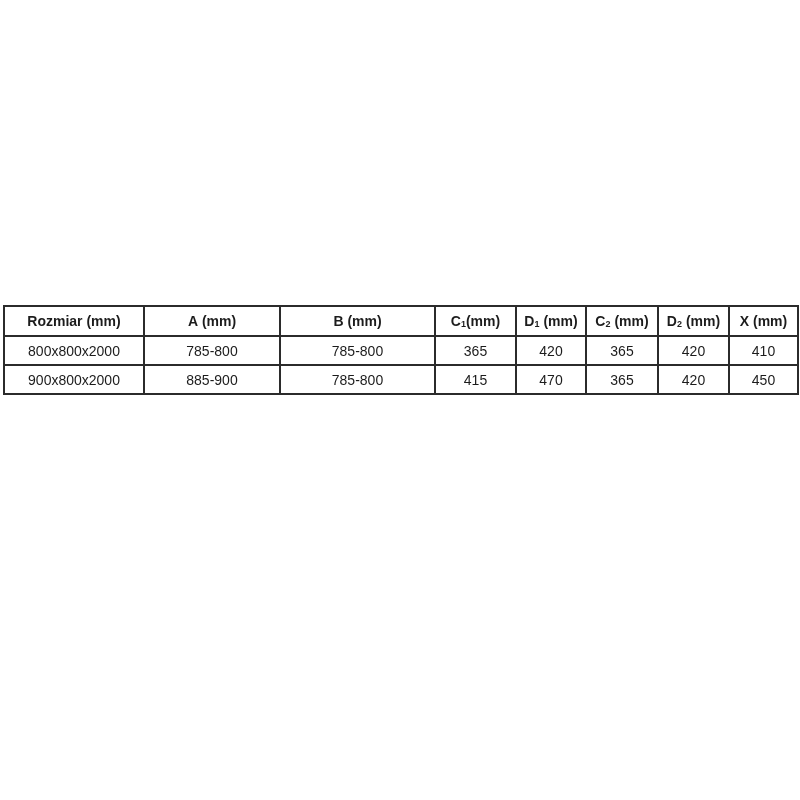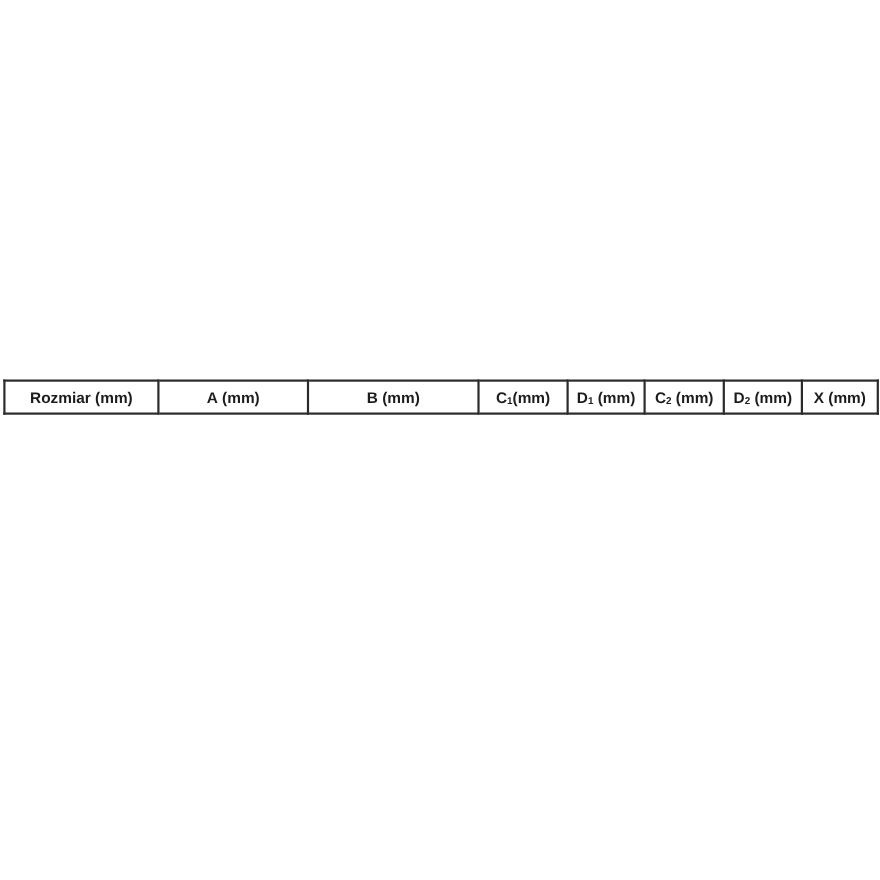--- a/index.html
+++ b/index.html
@@ -7,21 +7,20 @@
       width: 800px;
       height: 800px;
       background: #ffffff;
       position: relative;
       font-family: "Liberation Sans", "DejaVu Sans", sans-serif;
     }
     .table-wrap {
       position: absolute;
       left: 3px;
       top: 305px;
-      margin-top: 40px;
     }
     table.spec {
       border-collapse: collapse;
       table-layout: fixed;
       width: 794px;
     }
     table.spec th, table.spec td {
       border: 2px solid #2b2b2b;
       text-align: center;
       vertical-align: middle;
@@ -67,15 +66,35 @@
         <th><span>A</span><span class="sub"></span><span> (mm)</span></th>
         <th><span>B</span><span class="sub"></span><span> (mm)</span></th>
         <th><span>C</span><span class="sub">1</span><span>(mm)</span></th>
         <th><span>D</span><span class="sub">1</span><span> (mm)</span></th>
         <th><span>C</span><span class="sub">2</span><span> (mm)</span></th>
         <th><span>D</span><span class="sub">2</span><span> (mm)</span></th>
         <th><span>X</span><span class="sub"></span><span> (mm)</span></th>
       </tr>
     </thead>
     <tbody>
+      <tr>
+        <td>800x800x2000</td>
+        <td>785-800</td>
+        <td>785-800</td>
+        <td>365</td>
+        <td>420</td>
+        <td>365</td>
+        <td>420</td>
+        <td>410</td>
+      </tr>
+      <tr>
+        <td>900x800x2000</td>
+        <td>885-900</td>
+        <td>785-800</td>
+        <td>415</td>
+        <td>470</td>
+        <td>365</td>
+        <td>420</td>
+        <td>450</td>
+      </tr>
     </tbody>
   </table>
 </div>
 
 </body></html>

